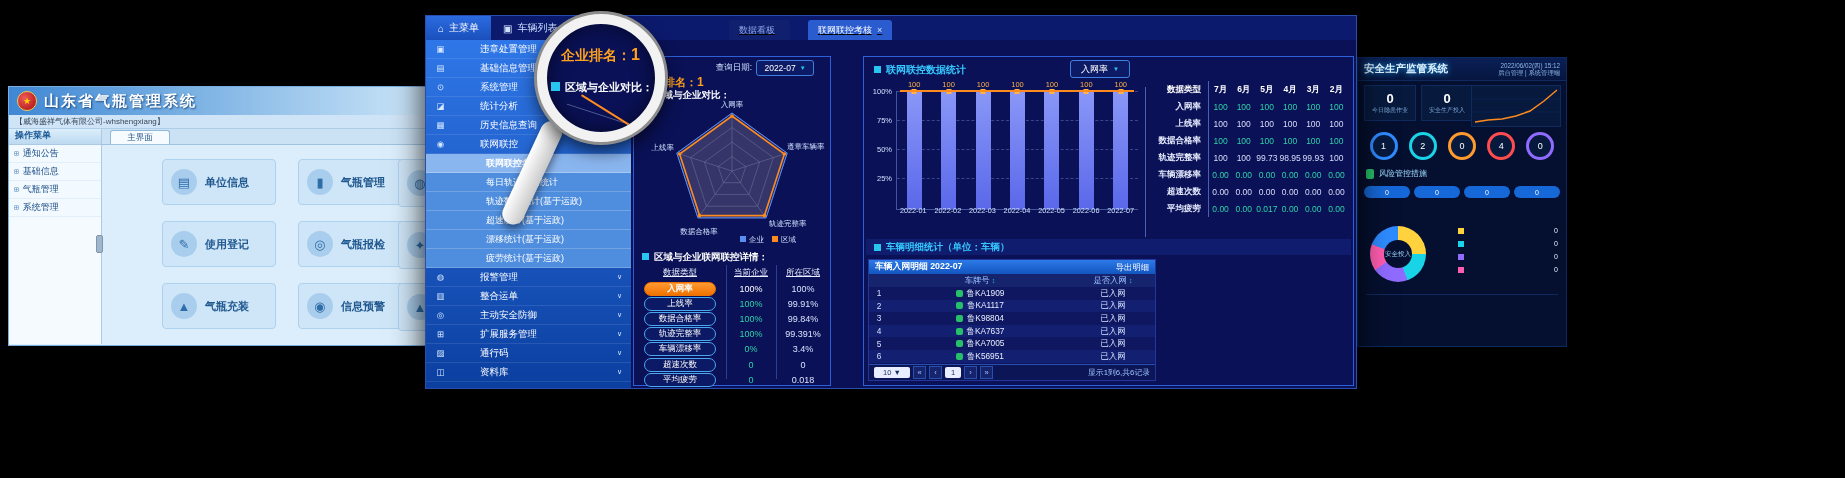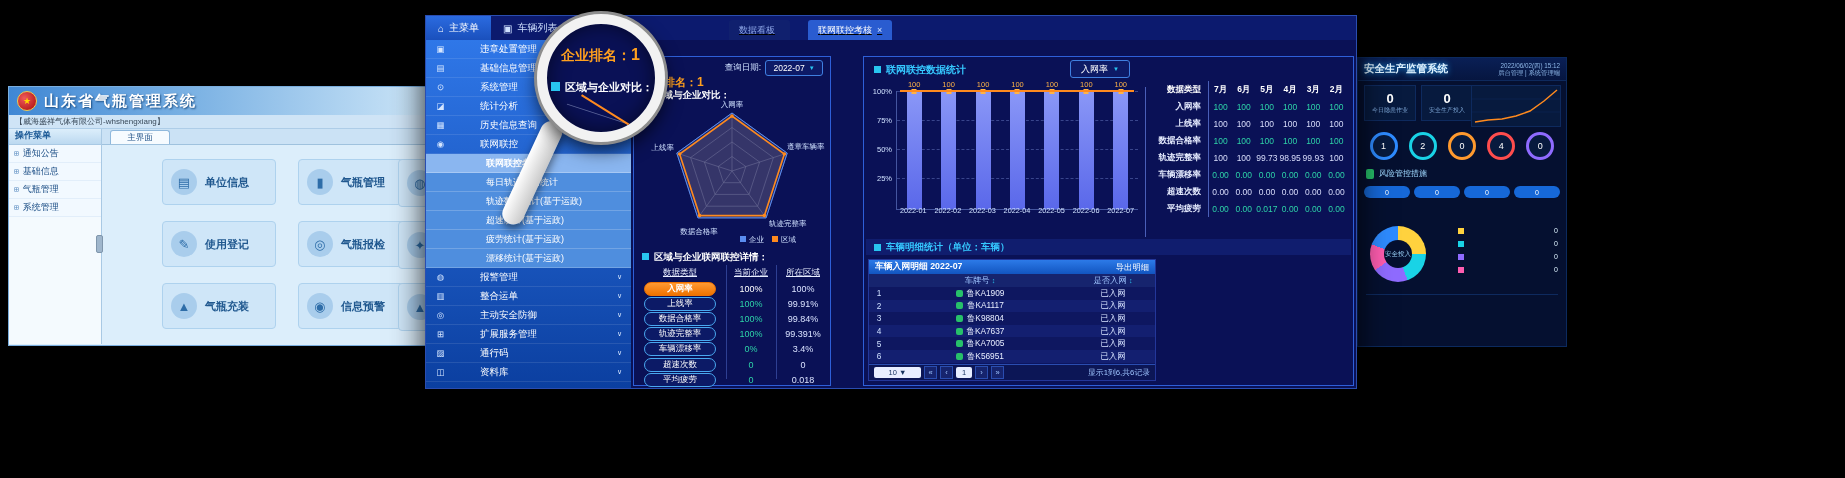--- a/index.html
+++ b/index.html
@@ -45,21 +45,21 @@
   .dside{position:absolute;left:0;top:24px;width:205px;bottom:0;background:linear-gradient(180deg,#2f77e8,#0b3fa0);overflow:hidden;}
   .srow{height:18px;display:flex;align-items:center;padding:0 9px;gap:6px;font-size:9.5px;color:#fff;border-bottom:1px solid rgba(255,255,255,.10);cursor:pointer;}
   .srow .sic{width:11px;font-size:8.5px;color:#d5e6ff;text-align:center;}
   .srow .slb{flex:1;white-space:nowrap;overflow:hidden;margin-left:28px;}
   .srow .sch{font-size:7px;color:#d5e6ff;}
   .srow[data-kind="sub"]{background:#4f8ede;padding-left:32px;font-size:9px;border-bottom:1px solid rgba(255,255,255,.20);}
   .srow[data-kind="subactive"]{background:#8ab6f0;padding-left:32px;font-size:9px;font-weight:bold;border-bottom:1px solid rgba(255,255,255,.25);}
 
   
   .mid{position:absolute;left:207px;top:40px;width:196px;bottom:2px;background:#0a1156;border:1px solid #2e5fd8;}
-  .qrow{position:absolute;right:7px;top:3px;display:flex;align-items:center;gap:4px;margin-left:12px;}
+  .qrow{position:absolute;right:16px;top:3px;display:flex;align-items:center;gap:4px;margin-left:12px;}
   .qlab{font-size:8.5px;color:#cfe0ff;}
   .qbox{width:56px;height:14px;border:1px solid #3f7fe0;border-radius:3px;background:#0d1a66;color:#fff;font-size:8.5px;display:flex;align-items:center;justify-content:center;gap:4px;cursor:pointer;}
   .qbox .car{color:#28c5f0;font-size:6px;}
   .rankline{position:absolute;left:8px;top:18px;font-size:11px;font-weight:bold;color:#ffa01e;}
   .rankline b{font-size:12px;}
   .sq{display:inline-block;width:7px;height:7px;background:#28c5f0;margin-right:5px;}
   .cmpt{position:absolute;left:8px;top:32px;font-size:9.5px;font-weight:bold;color:#fff;}
   .radar{position:absolute;left:2px;top:36px;}
   .dtitle{position:absolute;left:8px;top:194px;font-size:9.5px;font-weight:bold;color:#fff;white-space:nowrap;}
   .dhead{position:absolute;left:0;top:210px;width:100%;display:grid;grid-template-columns:92px 50px 1fr;font-size:8.5px;color:#e8eeff;text-align:center;}
@@ -107,21 +107,21 @@
   .vcols span{text-align:center;}
   .vcols .ud{color:#28c5f0;font-size:7px;}
   .vrow{height:12.6px;display:grid;grid-template-columns:20px 1fr 84px;align-items:center;font-size:8.3px;color:#e8eeff;}
   .vrow:nth-child(odd){background:#0e1760;}
   .vrow:nth-child(even){background:#131f70;}
   .vrow .ix{text-align:center;color:#cfe0ff;}
   .vrow .pl{display:flex;align-items:center;justify-content:center;gap:4px;}
   .vicon{width:7px;height:7px;background:#27c06a;border-radius:2px;flex:0 0 auto;}
   .vrow .st{text-align:center;color:#d6e2ff;}
   .vpage{margin-top:auto;height:15px;background:#0c1656;border-top:1px solid #2a4db0;display:flex;align-items:center;gap:3px;padding:0 5px;}
-  .pgsel{width:47px;height:11px;background:#e8eeff;color:#14305c;border-radius:2px;font-size:7.5px;display:flex;align-items:center;justify-content:center;gap:2px;cursor:pointer;}
+  .pgsel{width:36px;height:11px;background:#e8eeff;color:#14305c;border-radius:2px;font-size:7.5px;display:flex;align-items:center;justify-content:center;gap:2px;cursor:pointer;}
   .pbtn{width:11px;height:11px;background:#16246e;border:1px solid #2a4db0;color:#9fc5ff;font-size:7.5px;display:flex;align-items:center;justify-content:center;cursor:pointer;}
   .pnum{width:16px;height:11px;background:#e8eeff;color:#14305c;font-size:7.5px;text-align:center;line-height:11px;border-radius:2px;}
   .pinfo{margin-left:auto;font-size:7.8px;color:#9fc5ff;}
 
   
   #maghandle{position:absolute;left:545px;top:122px;width:22px;height:112px;background:linear-gradient(90deg,#ffffff,#c9c9c9);border-radius:11px;transform:rotate(25deg);transform-origin:50% 0;z-index:9;box-shadow:2px 4px 8px rgba(0,0,0,.5);}
   #magcircle{position:absolute;left:537px;top:14px;width:108px;height:108px;border-radius:50%;border:10px solid #f2f2f2;background:#0a1156;z-index:10;box-shadow:0 0 0 3px #8d8d8d,0 8px 18px rgba(0,0,0,.7),inset 0 0 20px rgba(0,0,0,.55);overflow:hidden;}
   .magrank{position:absolute;left:14px;top:22px;font-size:14px;font-weight:bold;color:#ffa01e;white-space:nowrap;}
   .magrank b{font-size:16px;}
   .magcmp{position:absolute;left:4px;top:56px;font-size:11px;font-weight:bold;color:#fff;white-space:nowrap;}
@@ -327,27 +327,27 @@
           </div>
 
           <div class="srow" data-kind="sub">
 
             <span class="slb">超速统计(基于运政)</span>
 
           </div>
 
           <div class="srow" data-kind="sub">
 
+            <span class="slb">漂移统计(基于运政)</span>
+
+          </div>
+
+          <div class="srow" data-kind="sub">
+
             <span class="slb">疲劳统计(基于运政)</span>
-
-          </div>
-
-          <div class="srow" data-kind="sub">
-
-            <span class="slb">漂移统计(基于运政)</span>
 
           </div>
 
 
           <div class="srow" data-kind="item">
             <span class="sic">◍</span>
             <span class="slb">报警管理</span>
             <span class="sch">∨</span>
           </div>
 

